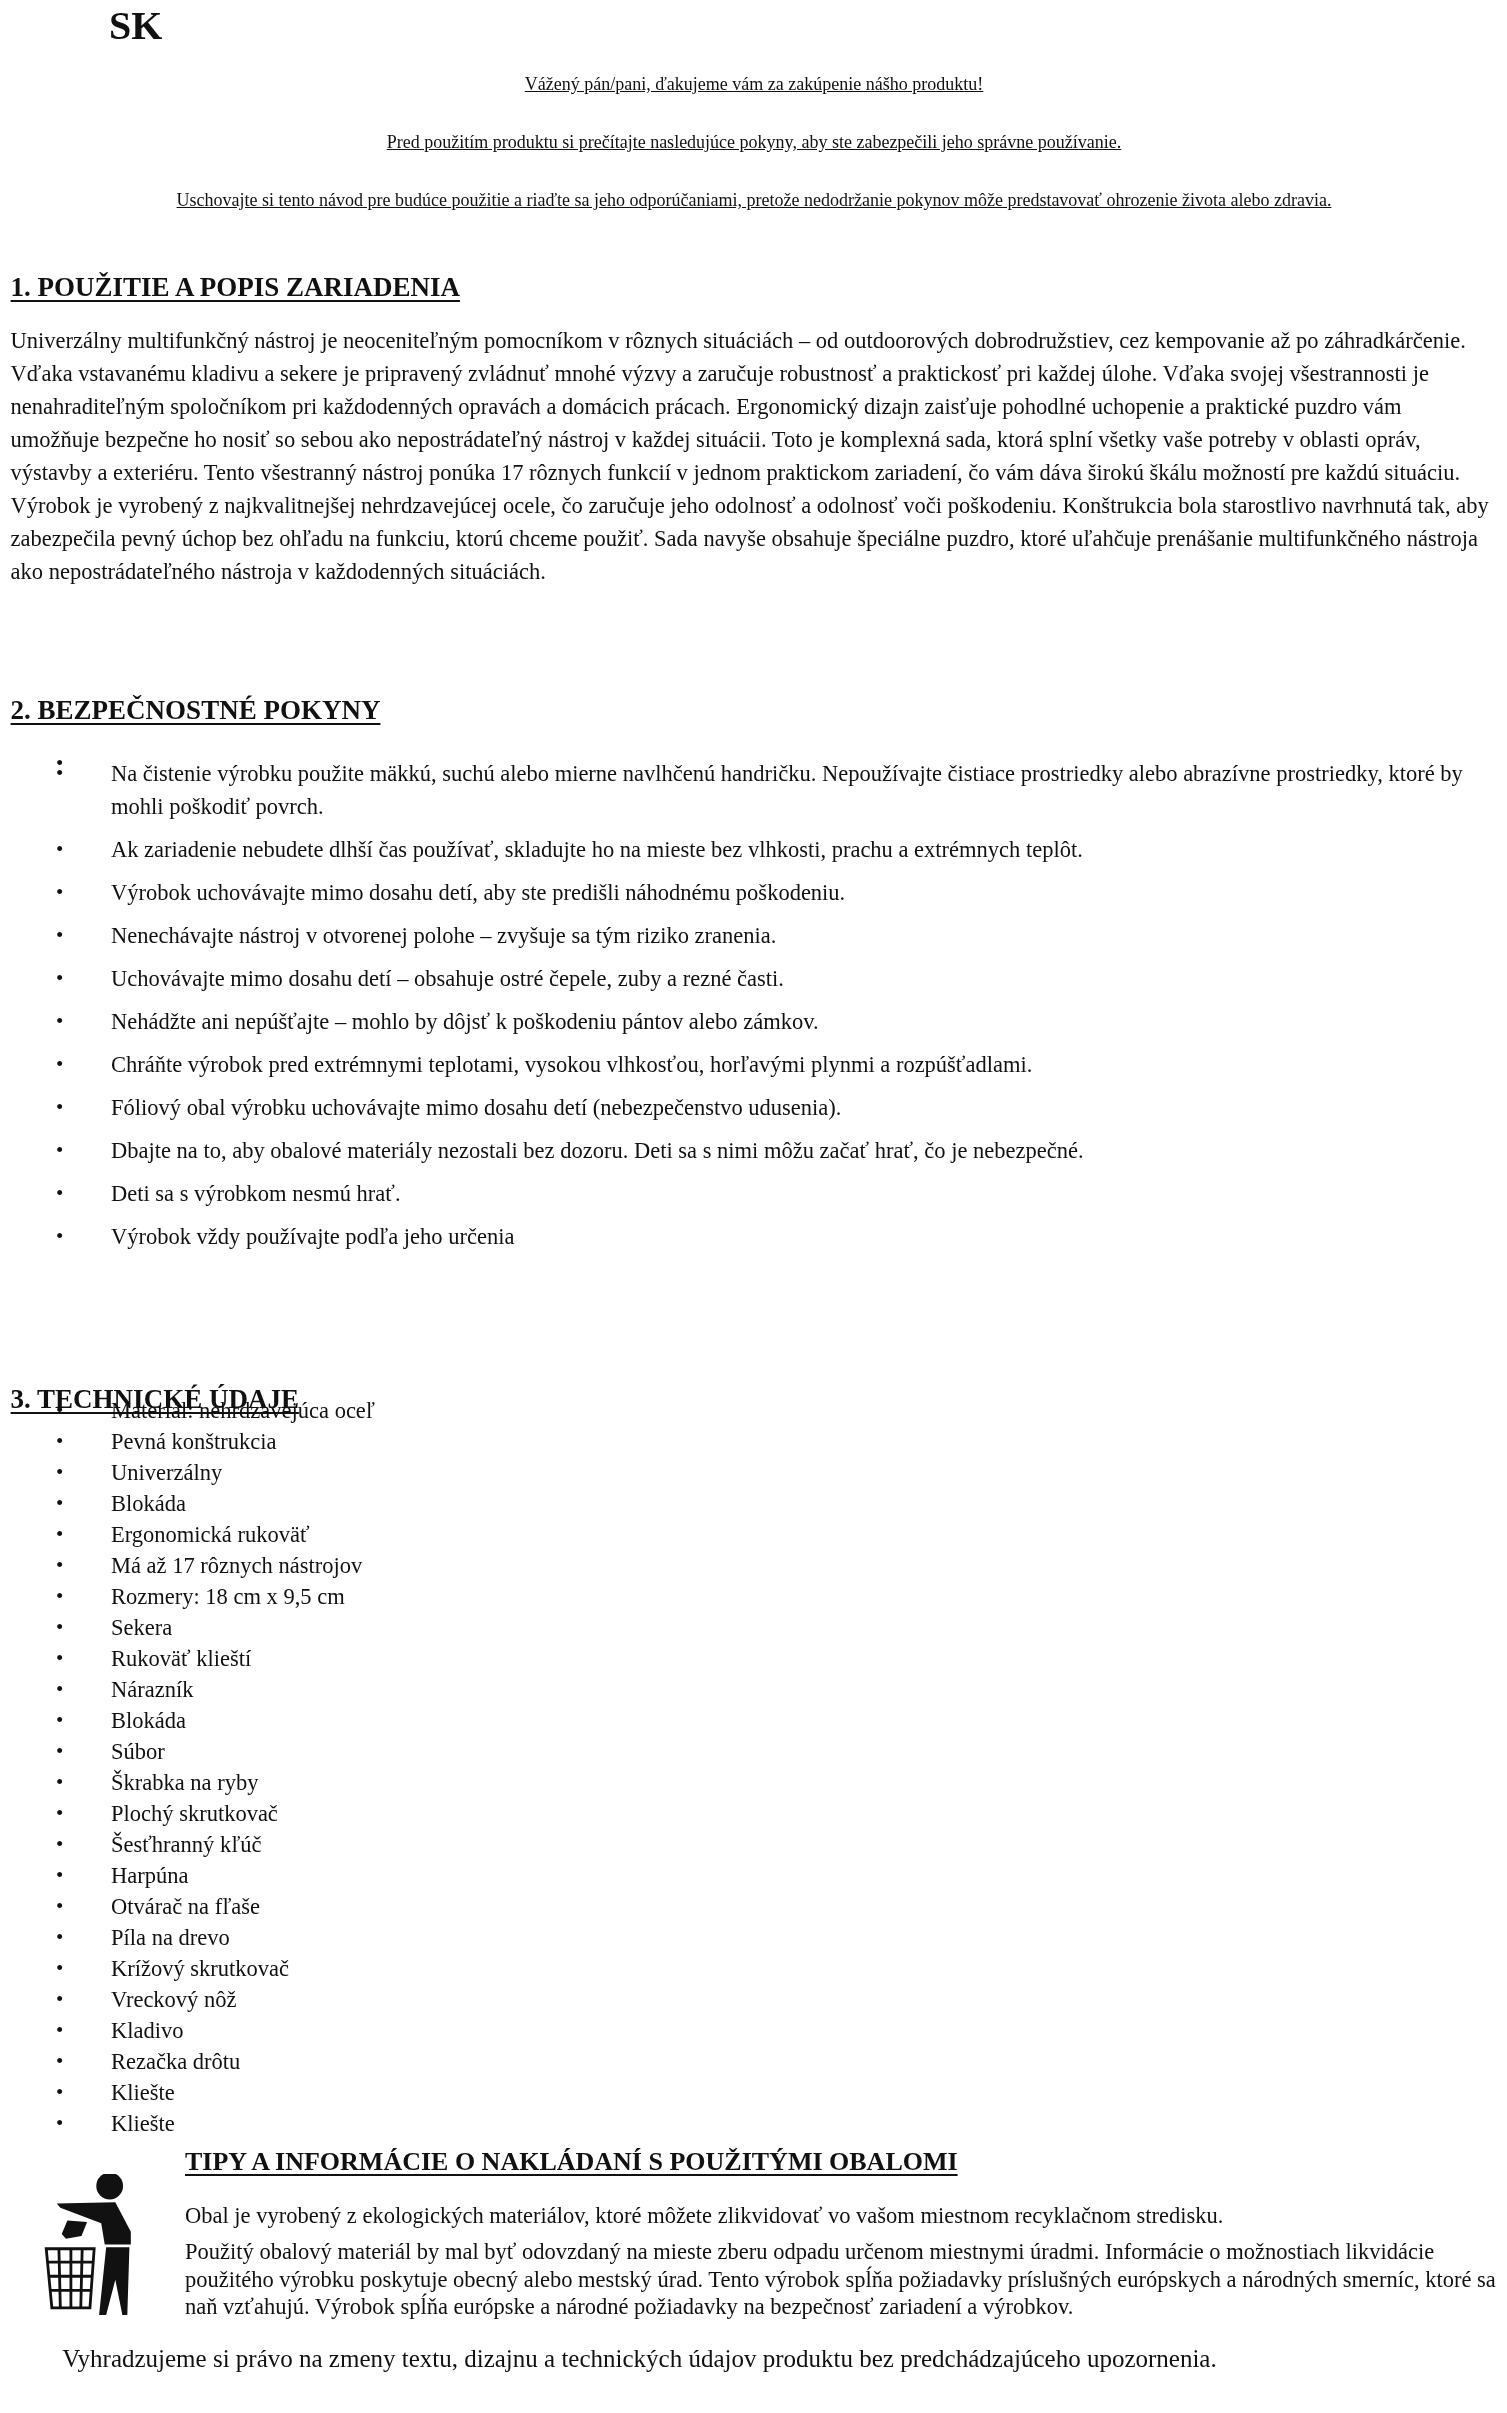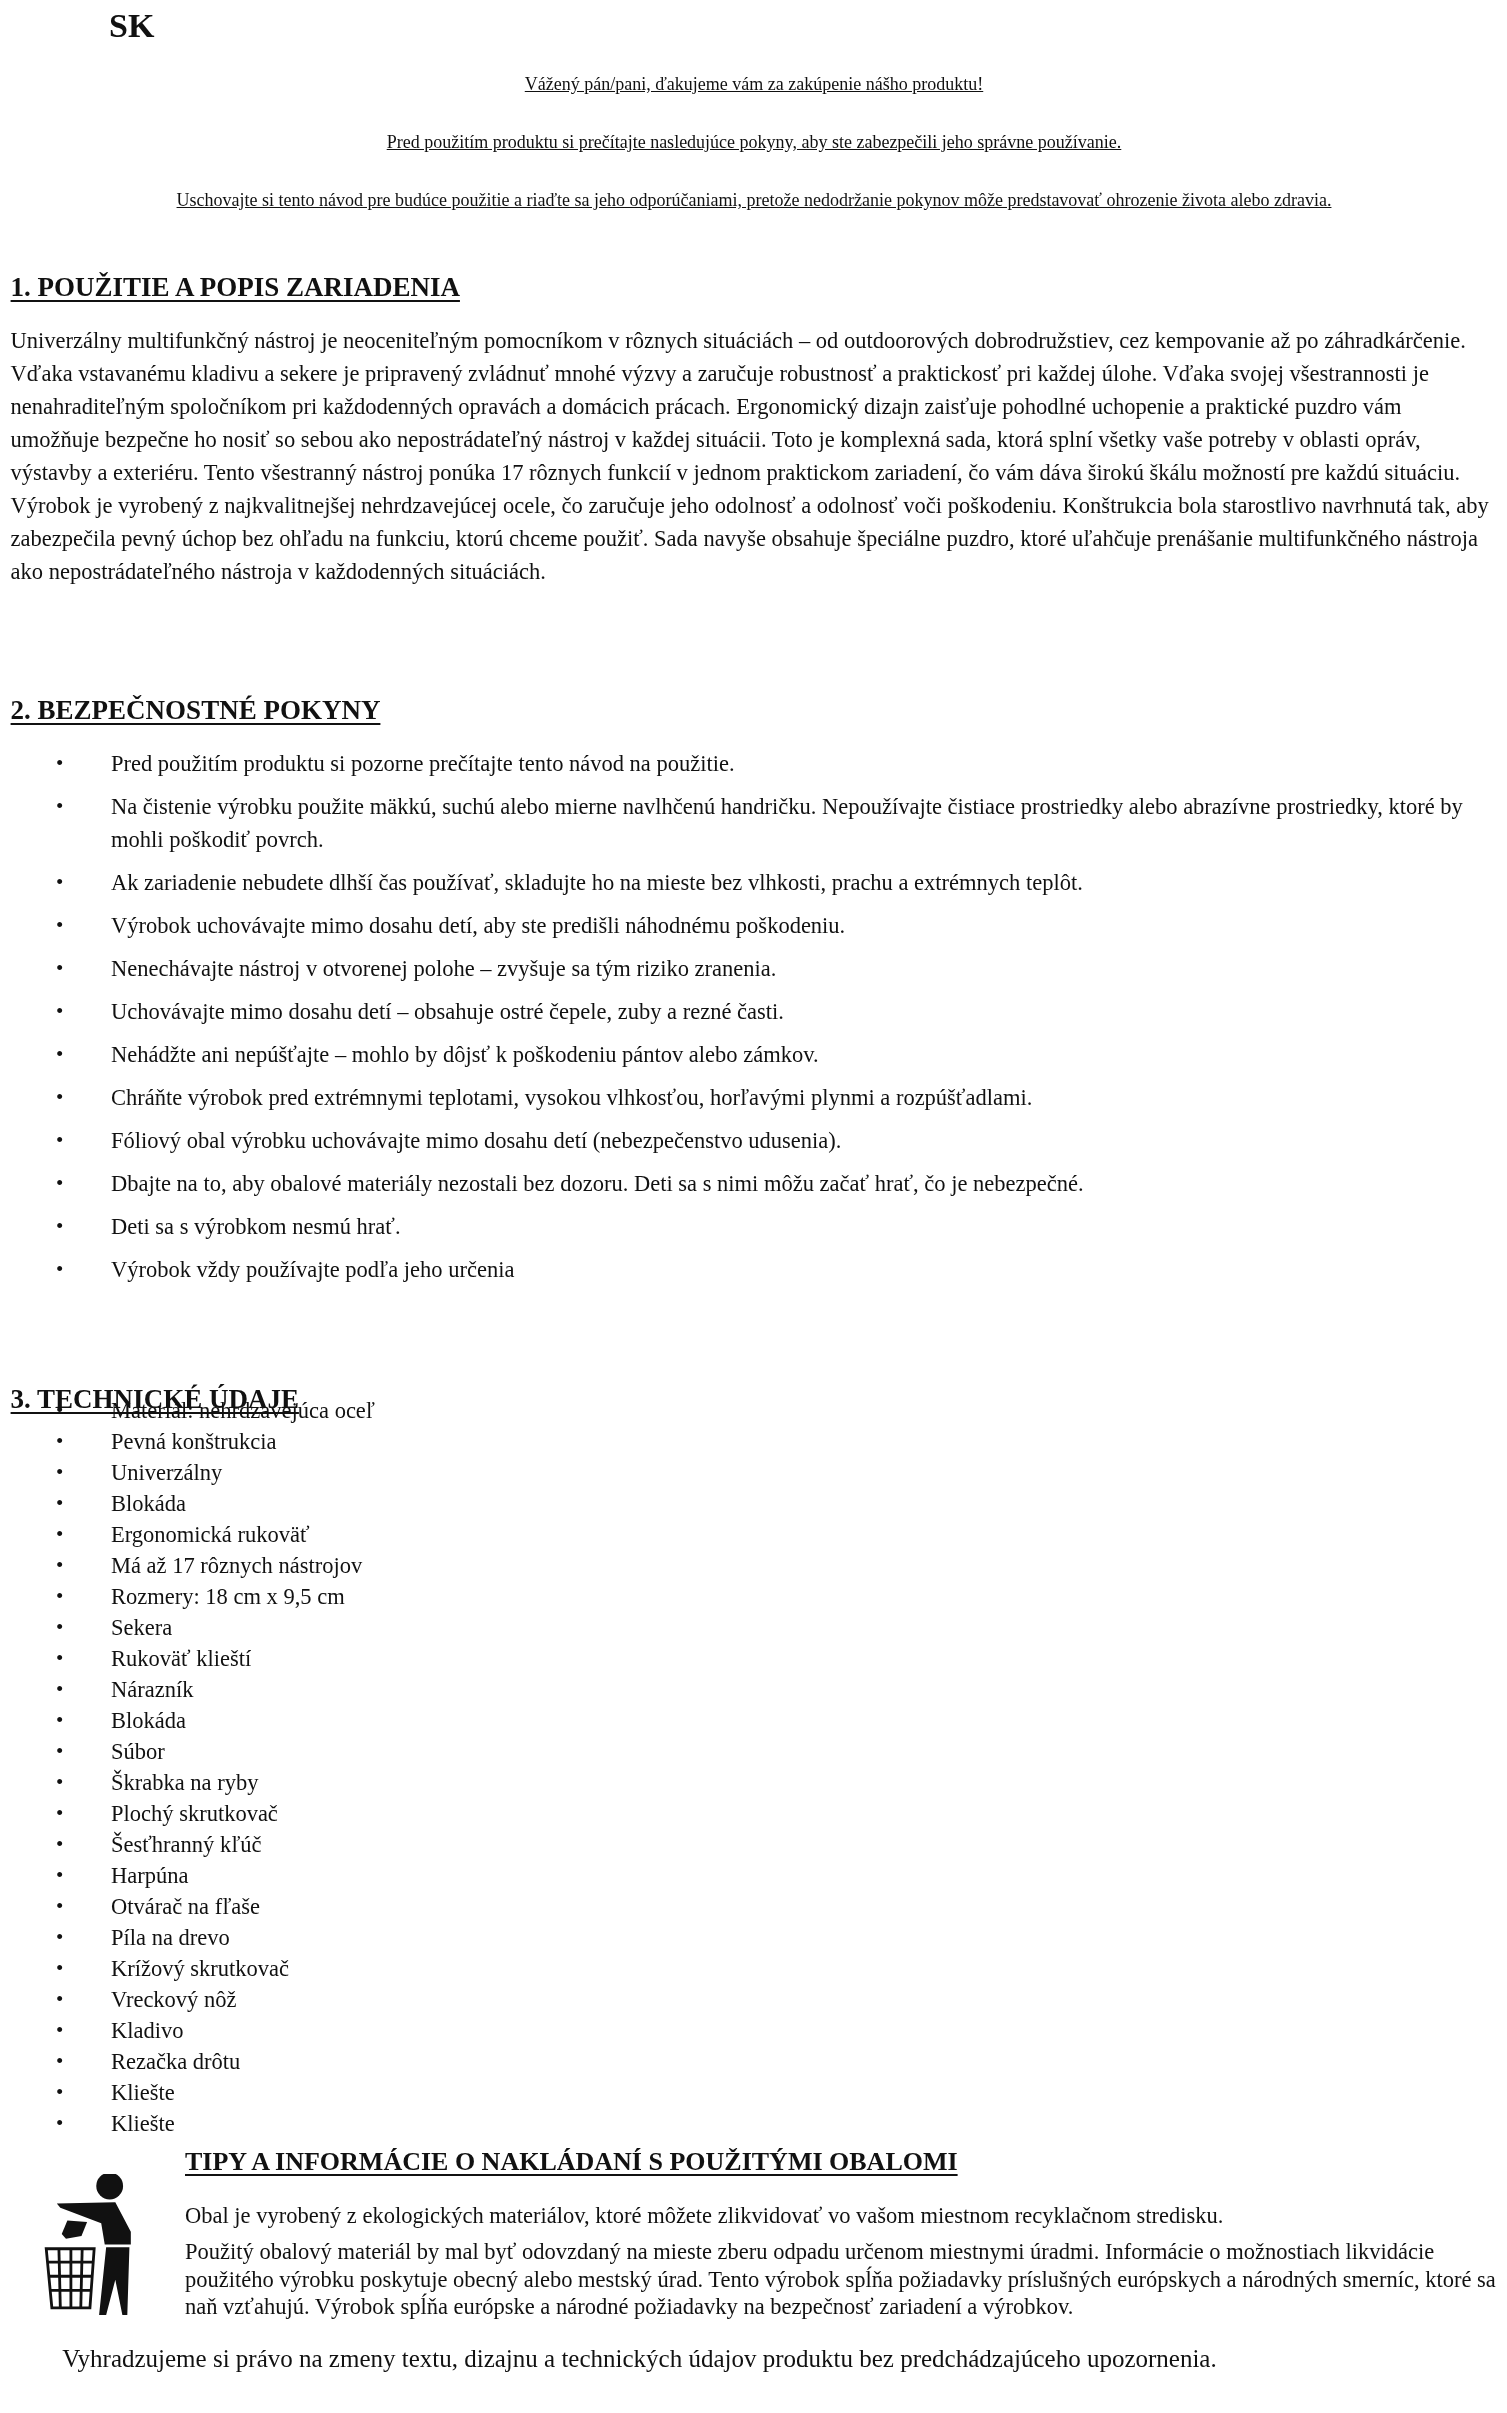--- a/index.html
+++ b/index.html
@@ -2,21 +2,21 @@
 <html style="font-size:11.3px"><head>
 <meta charset="utf-8">
 <style>
   html, body { margin: 0; padding: 0; background: #ffffff; }
   body {
     width: 1508px; height: 2413px; position: relative; overflow: hidden;
     font-family: "Liberation Serif", serif; color: #111111;
   }
   .abs { position: absolute; }
   .lang {
-    left: 109px; top: 5.6px; font-size: 34px; font-weight: bold; line-height: 39px;
+    left: 109px; top: 5.6px; font-size: 40px; font-weight: bold; line-height: 39px;
   }
   .center { left: 0; width: 1508px; text-align: center; font-size: 18px; line-height: 28px; text-decoration: underline; }
   .intro1 { top: 70px; }
   .intro2 { top: 128px; }
   .intro3 { left: 21px; width: 1466px; top: 185px; line-height: 30px; }
   .h {
     font-weight: bold; text-decoration: underline; text-decoration-thickness: 2.1px;
     text-underline-offset: 4.2px; font-size: 27px; line-height: 32px; white-space: nowrap;
   }
   .h1 { left: 10.6px; top: 271px; }
@@ -56,21 +56,21 @@
 
 <div class="abs center intro1">Vážený pán/pani, ďakujeme vám za zakúpenie nášho produktu!</div>
 <div class="abs center intro2">Pred použitím produktu si prečítajte nasledujúce pokyny, aby ste zabezpečili jeho správne používanie.</div>
 <div class="abs center intro3">Uschovajte si tento návod pre budúce použitie a riaďte sa jeho odporúčaniami, pretože nedodržanie pokynov môže predstavovať ohrozenie života alebo zdravia.</div>
 
 <div class="abs h h1">1. POUŽITIE A POPIS ZARIADENIA</div>
 <div class="abs p1">Univerzálny multifunkčný nástroj je neoceniteľným pomocníkom v rôznych situáciách – od outdoorových dobrodružstiev, cez kempovanie až po záhradkárčenie. Vďaka vstavanému kladivu a sekere je pripravený zvládnuť mnohé výzvy a zaručuje robustnosť a praktickosť pri každej úlohe. Vďaka svojej všestrannosti je nenahraditeľným spoločníkom pri každodenných opravách a domácich prácach. Ergonomický dizajn zaisťuje pohodlné uchopenie a praktické puzdro vám umožňuje bezpečne ho nosiť so sebou ako nepostrádateľný nástroj v každej situácii. Toto je komplexná sada, ktorá splní všetky vaše potreby v oblasti opráv, výstavby a exteriéru. Tento všestranný nástroj ponúka 17 rôznych funkcií v jednom praktickom zariadení, čo vám dáva širokú škálu možností pre každú situáciu. Výrobok je vyrobený z najkvalitnejšej nehrdzavejúcej ocele, čo zaručuje jeho odolnosť a odolnosť voči poškodeniu. Konštrukcia bola starostlivo navrhnutá tak, aby zabezpečila pevný úchop bez ohľadu na funkciu, ktorú chceme použiť. Sada navyše obsahuje špeciálne puzdro, ktoré uľahčuje prenášanie multifunkčného nástroja ako nepostrádateľného nástroja v každodenných situáciách.</div>
 
 <div class="abs h h2">2. BEZPEČNOSTNÉ POKYNY</div>
 <ul class="safety" id="safety-list">
-    <li><span class="bullet">•</span><span>Pred použitím produktu si pozorne prečítajte tento návod na použitie.</span></li>
+    <li><span class="bullet">•</span></li>
     <li><span class="bullet">•</span><span>Na čistenie výrobku použite mäkkú, suchú alebo mierne navlhčenú handričku. Nepoužívajte čistiace prostriedky alebo abrazívne prostriedky, ktoré by mohli poškodiť povrch.</span></li>
     <li><span class="bullet">•</span><span>Ak zariadenie nebudete dlhší čas používať, skladujte ho na mieste bez vlhkosti, prachu a extrémnych teplôt.</span></li>
     <li><span class="bullet">•</span><span>Výrobok uchovávajte mimo dosahu detí, aby ste predišli náhodnému poškodeniu.</span></li>
     <li><span class="bullet">•</span><span>Nenechávajte nástroj v otvorenej polohe – zvyšuje sa tým riziko zranenia.</span></li>
     <li><span class="bullet">•</span><span>Uchovávajte mimo dosahu detí – obsahuje ostré čepele, zuby a rezné časti.</span></li>
     <li><span class="bullet">•</span><span>Nehádžte ani nepúšťajte – mohlo by dôjsť k poškodeniu pántov alebo zámkov.</span></li>
     <li><span class="bullet">•</span><span>Chráňte výrobok pred extrémnymi teplotami, vysokou vlhkosťou, horľavými plynmi a rozpúšťadlami.</span></li>
     <li><span class="bullet">•</span><span>Fóliový obal výrobku uchovávajte mimo dosahu detí (nebezpečenstvo udusenia).</span></li>
     <li><span class="bullet">•</span><span>Dbajte na to, aby obalové materiály nezostali bez dozoru. Deti sa s nimi môžu začať hrať, čo je nebezpečné.</span></li>
     <li><span class="bullet">•</span><span>Deti sa s výrobkom nesmú hrať.</span></li>

